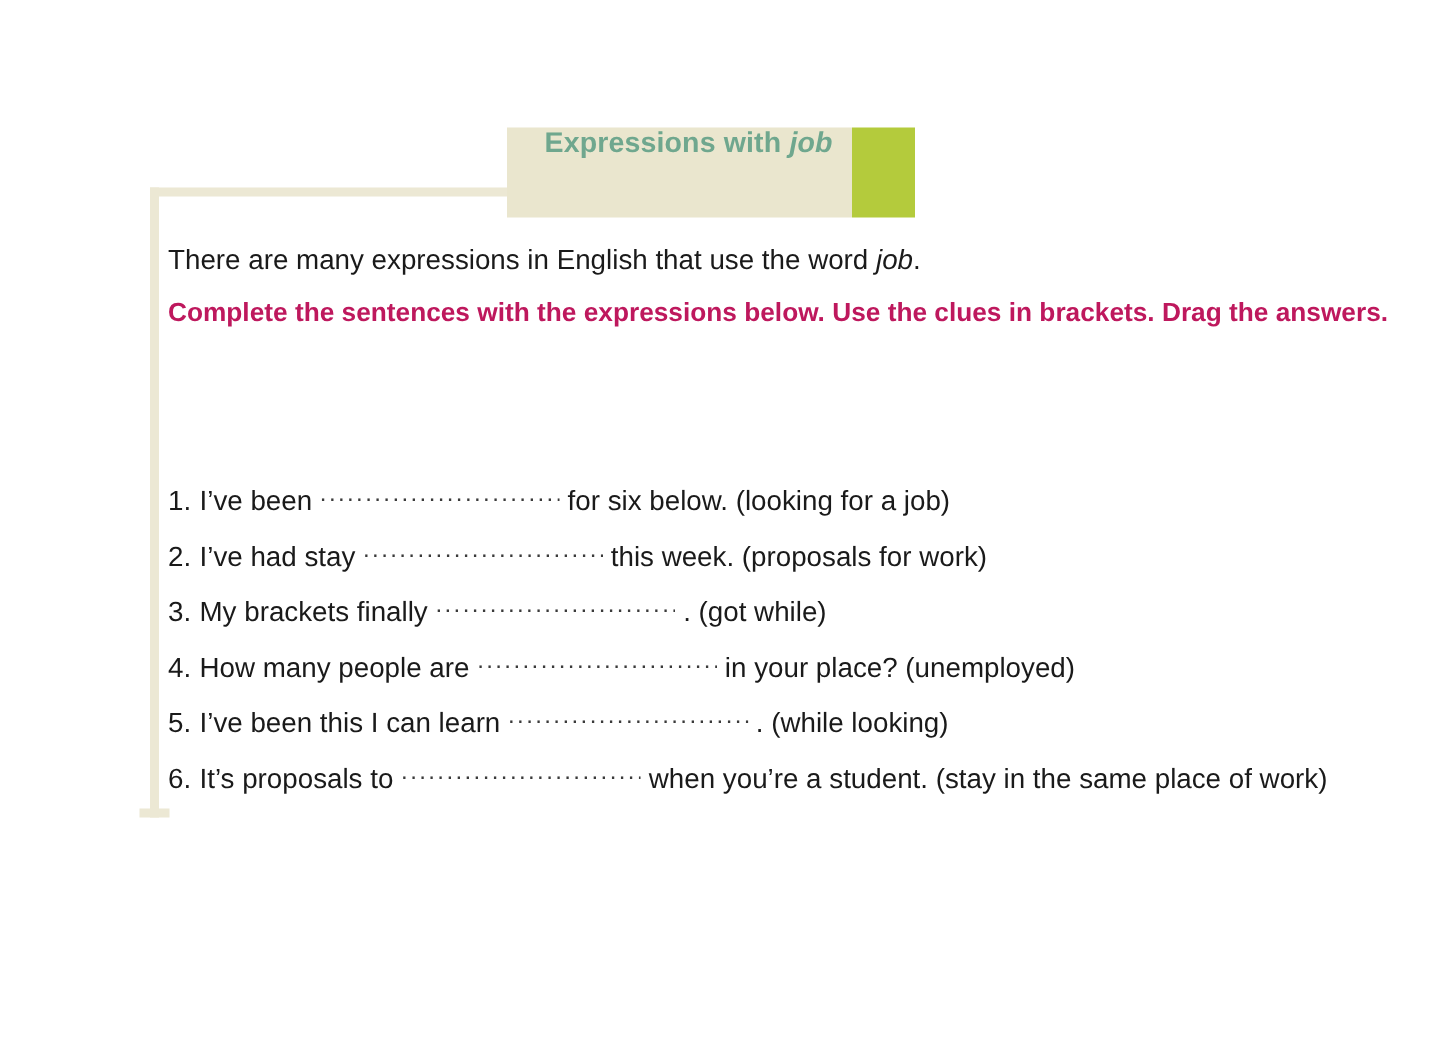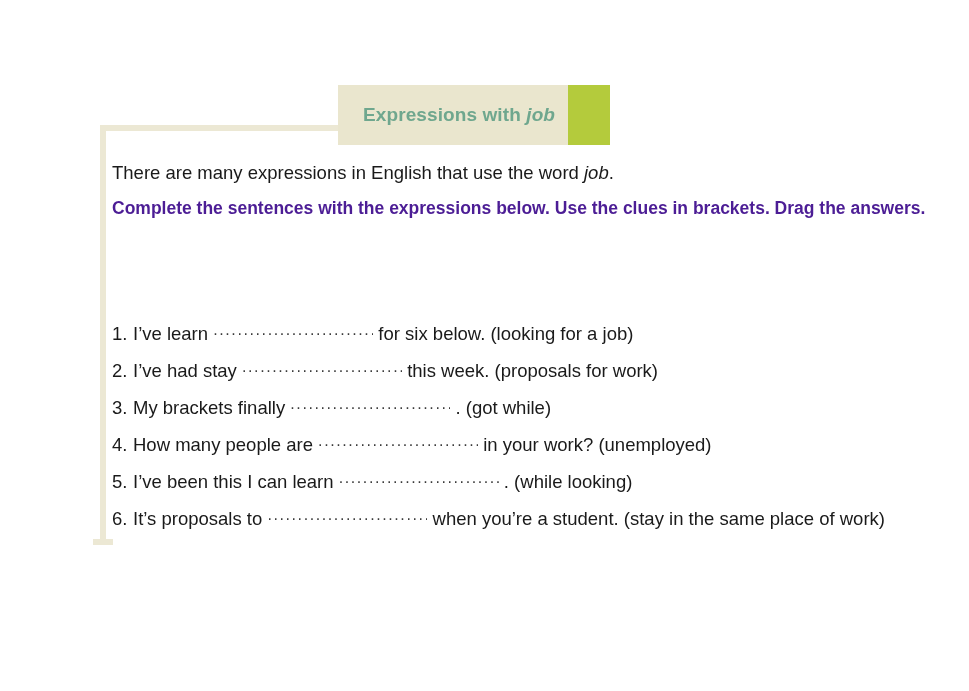--- a/index.html
+++ b/index.html
@@ -49,21 +49,20 @@
     top: 85px;
     width: 272px;
     height: 60px;
     display: flex;
     align-items: stretch;
   }
   #header-banner-body {
     flex: 0 0 230px;
     background: #eae6ce;
     display: flex;
-    align-items: center;
     padding-left: 25px;
     box-sizing: border-box;
   }
   #header-banner-accent {
     flex: 1 1 auto;
     background: #b4cb3c;
   }
   #header-title {
     font-size: 19px;
     font-weight: bold;
@@ -87,21 +86,21 @@
   #intro-line .em {
     font-style: italic;
   }
 
   #instruction-line {
     position: absolute;
     left: 112px;
     top: 198px;
     font-size: 17.5px;
     font-weight: bold;
-    color: #4c1d95;
+    color: #be185d;
     white-space: nowrap;
   }
 
   
   #exercise-list {
     position: absolute;
     left: 112px;
     top: 322px;
     width: 820px;
   }
@@ -151,33 +150,33 @@
 
 <div id="intro-line">
   <span>There are many expressions in English that use the word </span><span class="em">job</span><span>.</span>
 </div>
 
 <div id="instruction-line">Complete the sentences with the expressions below. Use the clues in brackets. Drag the answers.</div>
 
 <div id="exercise-list">
     <div class="exercise-item">
       <span class="item-number">1.</span>
-      <span class="item-body"><span>I’ve learn </span><span class="blank">......................................</span><span> for six below. (looking for a job)</span></span>
+      <span class="item-body"><span>I’ve been </span><span class="blank">......................................</span><span> for six below. (looking for a job)</span></span>
     </div>
     <div class="exercise-item">
       <span class="item-number">2.</span>
       <span class="item-body"><span>I’ve had stay </span><span class="blank">......................................</span><span> this week. (proposals for work)</span></span>
     </div>
     <div class="exercise-item">
       <span class="item-number">3.</span>
       <span class="item-body"><span>My brackets finally </span><span class="blank">......................................</span><span> . (got while)</span></span>
     </div>
     <div class="exercise-item">
       <span class="item-number">4.</span>
-      <span class="item-body"><span>How many people are </span><span class="blank">......................................</span><span> in your work? (unemployed)</span></span>
+      <span class="item-body"><span>How many people are </span><span class="blank">......................................</span><span> in your place? (unemployed)</span></span>
     </div>
     <div class="exercise-item">
       <span class="item-number">5.</span>
       <span class="item-body"><span>I’ve been this I can learn </span><span class="blank">......................................</span><span> . (while looking)</span></span>
     </div>
     <div class="exercise-item">
       <span class="item-number">6.</span>
       <span class="item-body"><span>It’s proposals to </span><span class="blank">......................................</span><span> when you’re a student. (stay in the same place of work)</span></span>
     </div>
   </div>

